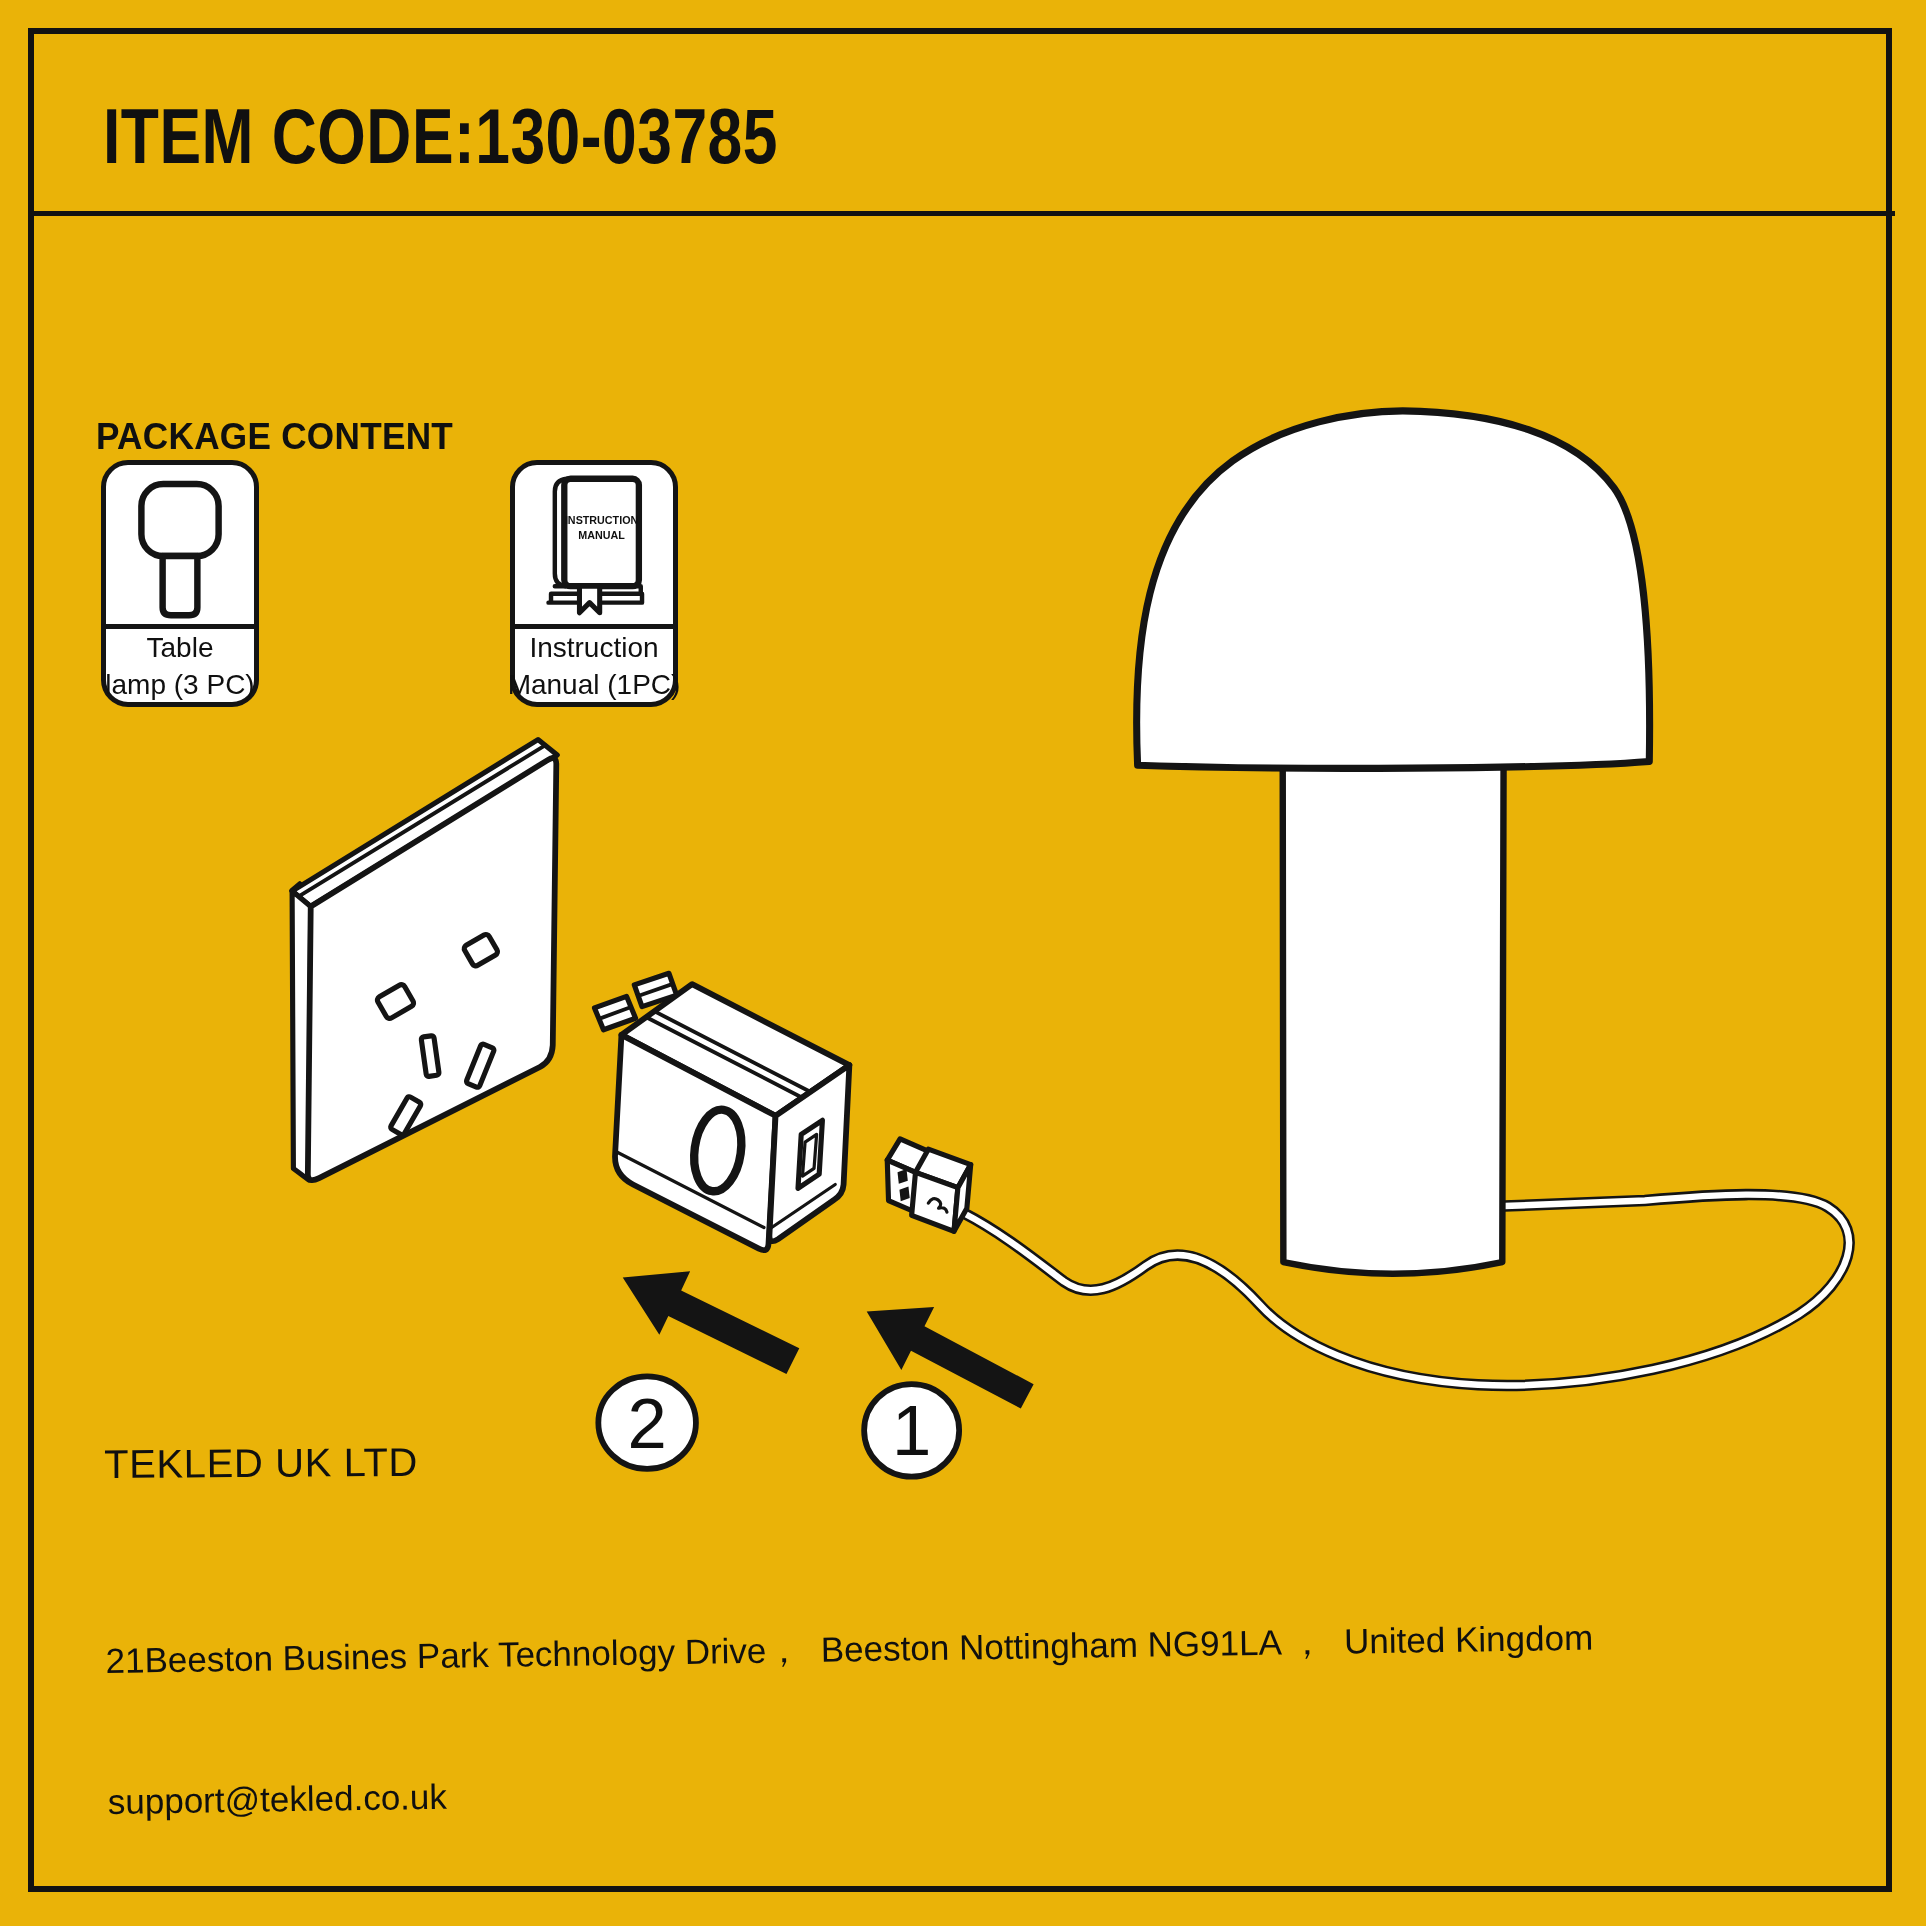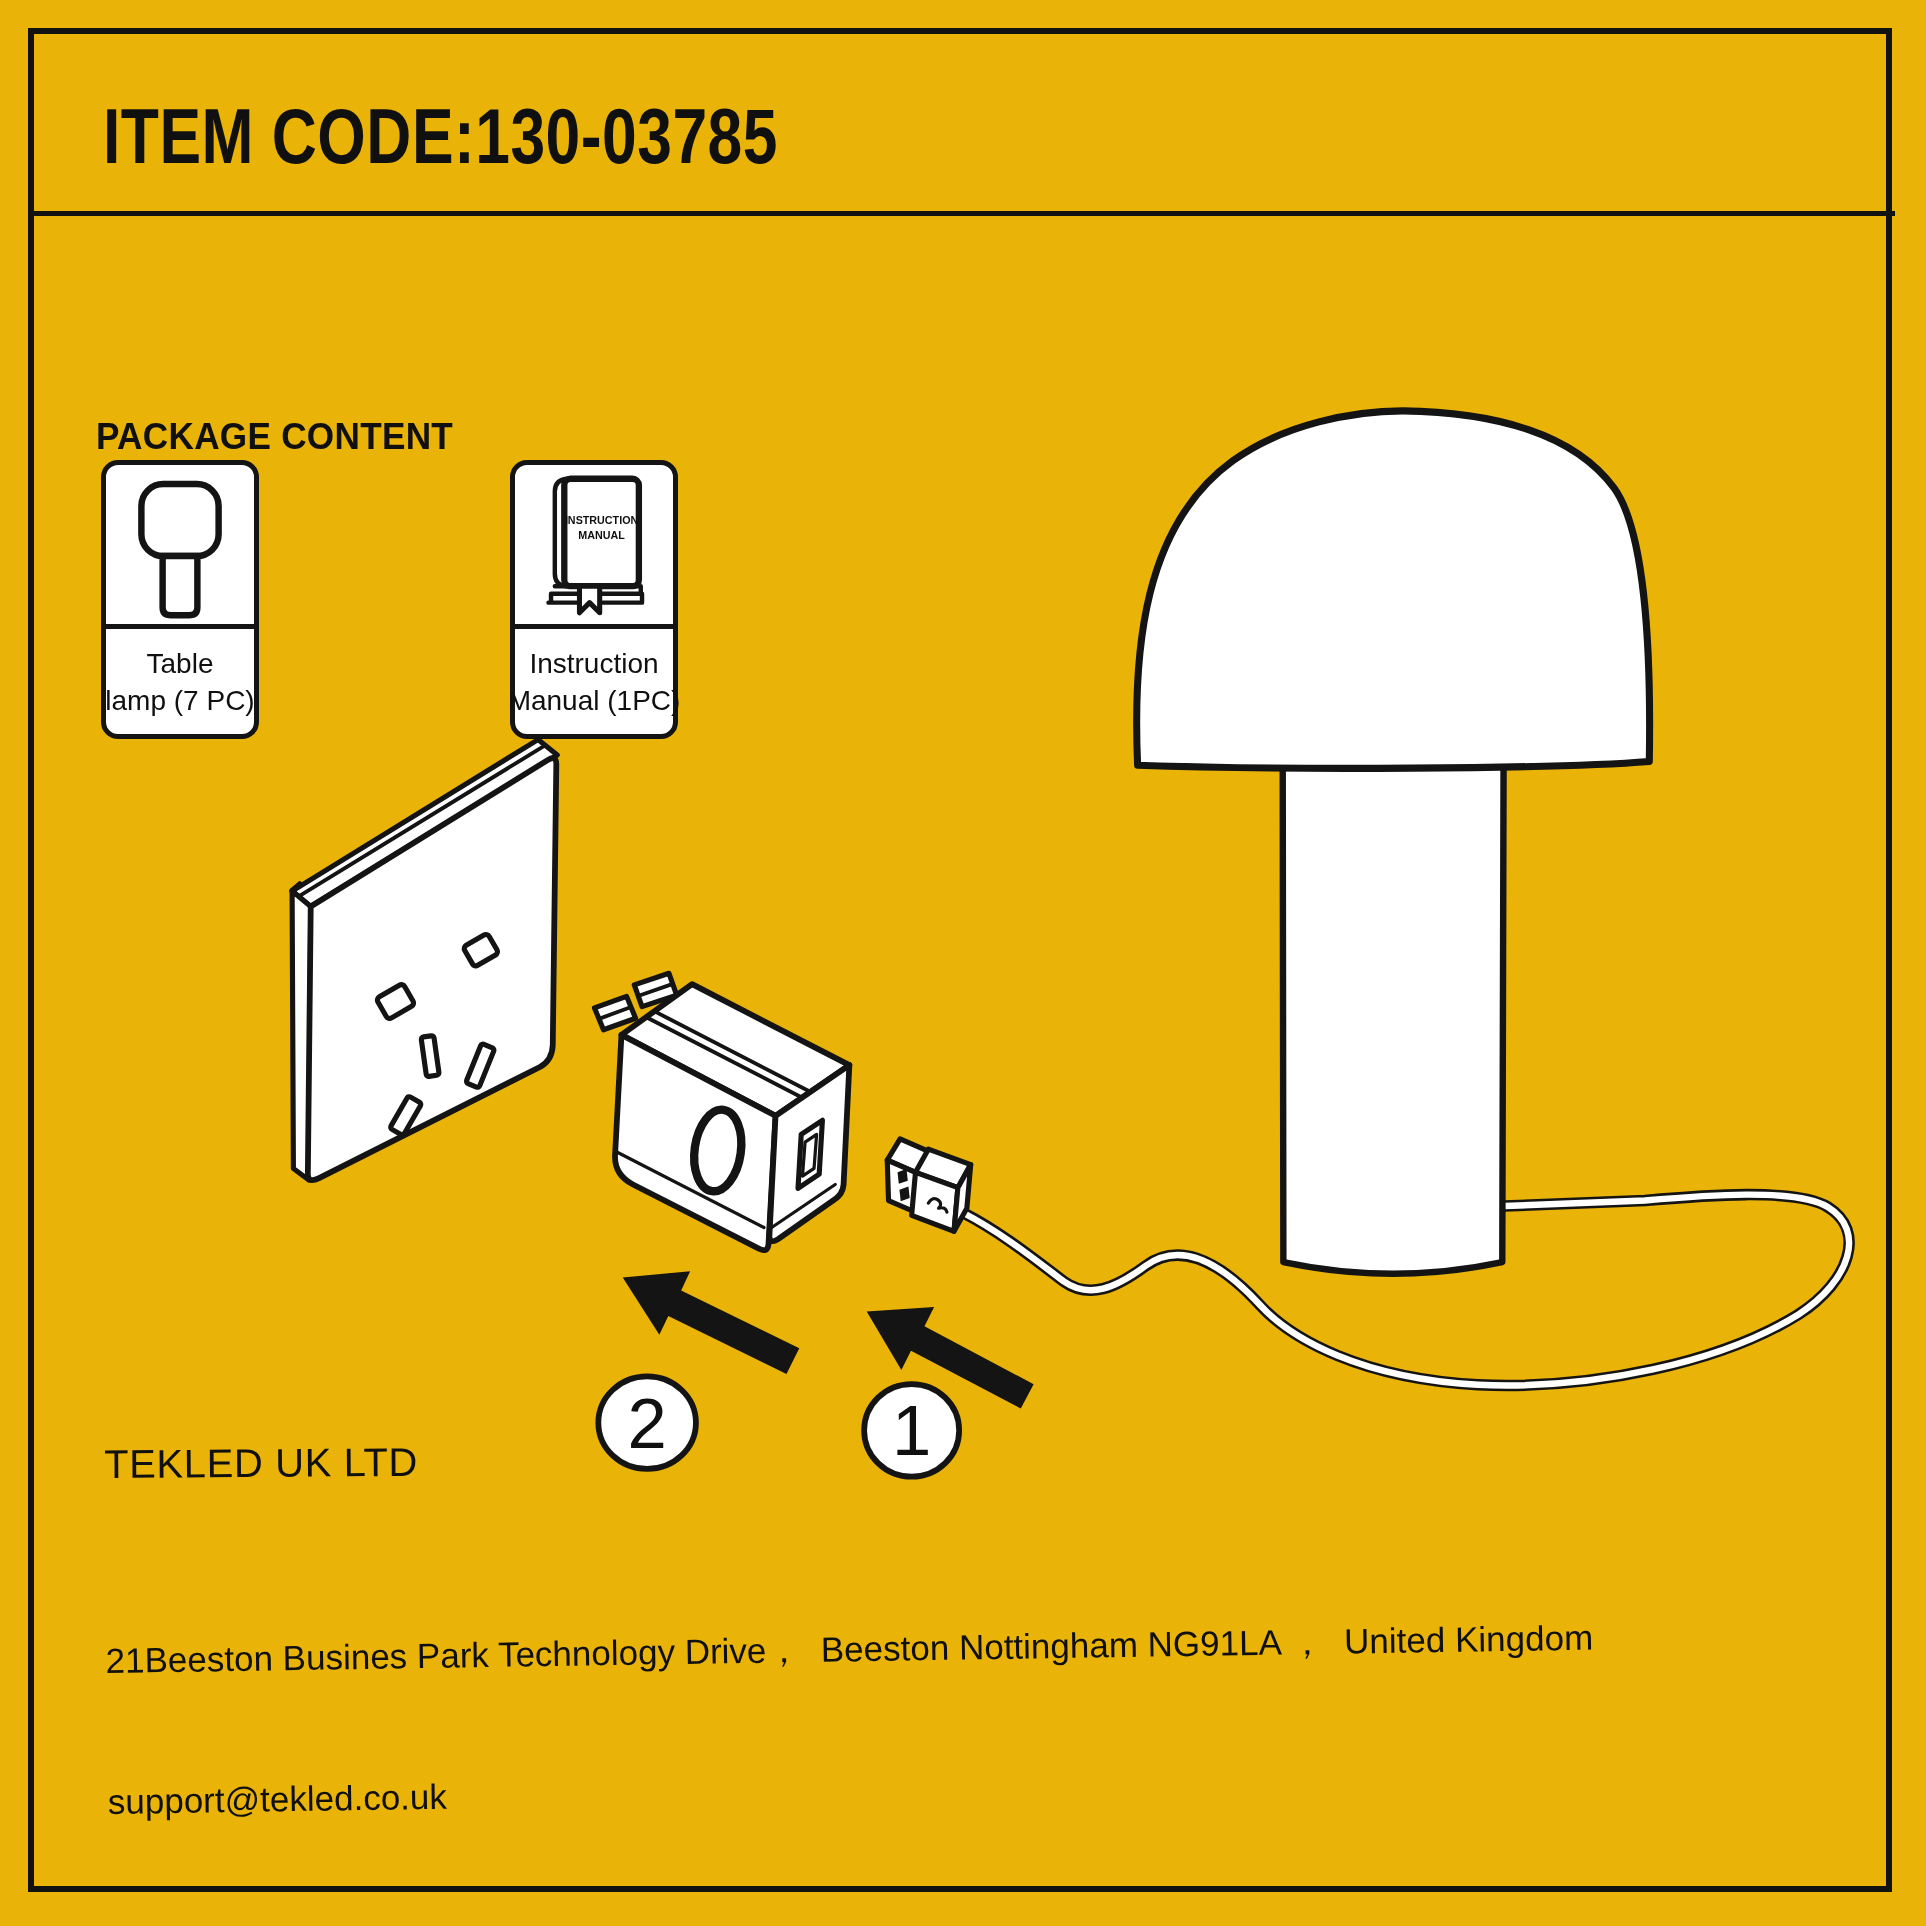--- a/index.html
+++ b/index.html
@@ -16,21 +16,21 @@
   }
   .item-code{
     position:absolute;left:103px;top:91px;font-size:78px;font-weight:700;
     letter-spacing:0.6px;transform:scaleX(0.80);transform-origin:left center;white-space:pre;
   }
   .pkg-title{
     position:absolute;left:96px;top:416px;font-size:37px;font-weight:700;
     transform:scaleX(0.95);transform-origin:left center;letter-spacing:0.3px;white-space:pre;
   }
   .pkg-box{
-    position:absolute;top:460px;height:279px;border:5.1px solid #141414;border-radius:17px;
+    position:absolute;top:460px;height:247px;border:5.1px solid #141414;border-radius:27px;
     box-sizing:border-box;background:#fff;display:flex;flex-direction:column;
   }
   .pkg-box.b1{left:101px;width:158px;}
   .pkg-box.b2{left:298px;width:163px;}
   .pkg-box.b3{left:510px;width:168px;}
   .pkg-icon-area{height:159px;flex:none;display:flex;align-items:center;justify-content:center;}
   .pkg-icon-area svg{width:100%;height:100%;display:block;}
   .pkg-label-area{
     flex:1;border-top:5.1px solid #141414;display:flex;flex-direction:column;
     align-items:center;justify-content:center;text-align:center;
@@ -67,21 +67,21 @@
     <div class="pkg-icon-area">
       <svg viewBox="0 0 230 240">
         <g stroke="#141414" fill="#fff" stroke-linejoin="round" stroke-linecap="round">
           <rect x="55" y="26" width="120" height="112" rx="34" stroke-width="10"></rect>
           <path d="M88,138 L142,138 L142,218 Q142,230 129,230 L101,230 Q88,230 88,218 Z" stroke-width="10"></path>
         </g>
       </svg>
     </div>
     <div class="pkg-label-area">
       <span>Table</span>
-      <span>lamp (7 PC)</span>
+      <span>lamp (3 PC)</span>
     </div>
   </div>
 
 
   <div class="pkg-box b3">
     <div class="pkg-icon-area">
       <svg viewBox="0 0 250 240">
         <g stroke="#141414" fill="none" stroke-linejoin="round" stroke-linecap="round">
           <rect x="78" y="16" width="118" height="170" rx="10" stroke-width="10" fill="#fff"></rect>
           <path d="M82,16 Q63,18 63,36 L63,166 Q63,184 80,186" stroke-width="7"></path>

